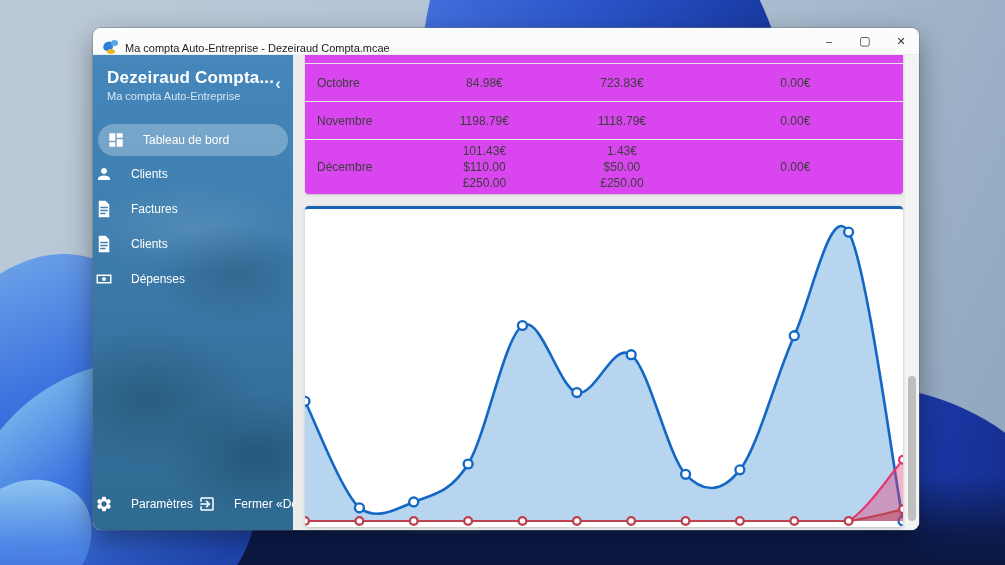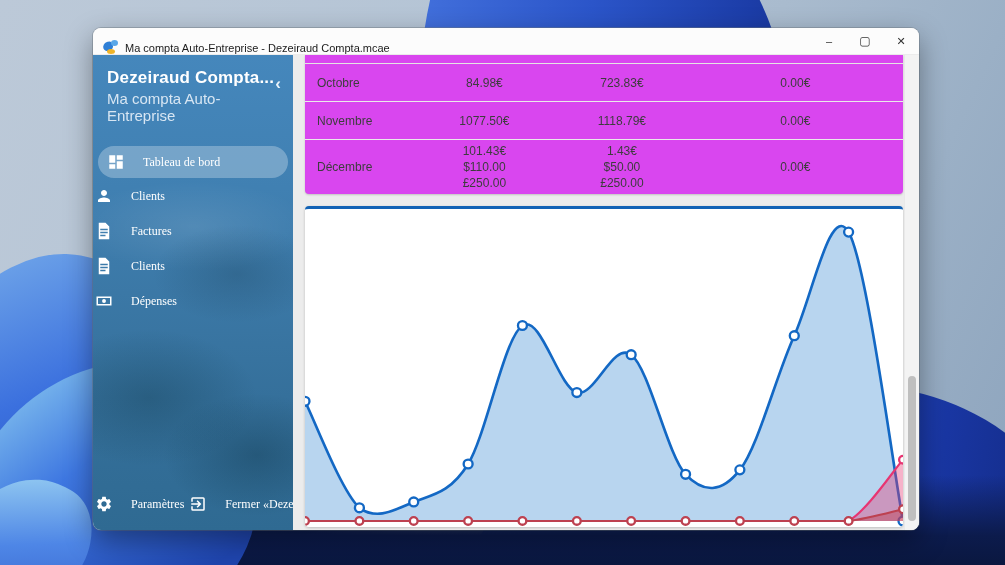--- a/index.html
+++ b/index.html
@@ -48,28 +48,28 @@
   
   .sidebar{width:200px;flex:0 0 auto;position:relative;color:#fff;display:flex;flex-direction:column;overflow:hidden;
     background:
       radial-gradient(120px 70px at 72% 46%, rgba(25,62,86,.28), transparent 70%),
       radial-gradient(150px 95px at 28% 72%, rgba(16,56,74,.32), transparent 72%),
       radial-gradient(130px 85px at 82% 84%, rgba(12,48,66,.34), transparent 72%),
       radial-gradient(160px 60px at 50% 36%, rgba(255,255,255,.10), transparent 75%),
       linear-gradient(180deg,#4587bc 0%,#4080b2 28%,#3b78a6 50%,#35709b 72%,#2f6a92 100%);}
   .side-header{position:relative;padding:13px 30px 8px 14px;}
   .side-title{font-size:17px;font-weight:bold;letter-spacing:.2px;white-space:nowrap;}
-  .side-sub{font-size:15px;color:#d7e6f3;margin-top:2px;}
+  .side-sub{font-size:11px;color:#d7e6f3;margin-top:2px;}
   .collapse{position:absolute;right:12px;top:20px;font-size:17px;font-weight:bold;color:#eaf3fa;cursor:default;line-height:1;}
   .nav{margin-top:14px;display:flex;flex-direction:column;gap:1px;}
   .nav-item{height:34px;display:flex;align-items:center;gap:18px;padding:0 2px;font-size:12px;color:#fff;}
   .nav-item .ni-icon{width:18px;height:18px;flex:0 0 auto;display:flex;}
   .nav-item.active{background:rgba(255,255,255,.28);border-radius:17px;margin:0 5px;padding:0 9px;height:32px;}
   .nav-footer{margin-top:auto;padding-bottom:10px;display:flex;flex-direction:row;gap:1px;}
-  .nav-item .ni-label{white-space:nowrap;overflow:hidden;text-overflow:ellipsis;font-family:Liberation Serif, serif;}
+  .nav-item .ni-label{white-space:nowrap;overflow:hidden;text-overflow:ellipsis;}
 
   
   .content{flex:1;position:relative;background:#ececec;min-width:0;}
   .cards{position:absolute;left:12px;right:16px;top:0;bottom:0;}
   .table-card{background:#d946ef;border-radius:0 0 4px 4px;box-shadow:0 1px 2px rgba(0,0,0,.18);overflow:hidden;}
   .partial-row{height:8px;border-bottom:1px solid #e4e4e4;}
   .t-row{display:grid;grid-template-columns:18% 24% 22% 36%;align-items:center;
     min-height:37px;border-bottom:1px solid #eaeaea;font-size:12px;color:#3d3d3d;}
   .t-row:last-child{border-bottom:none;}
   .t-cell{padding:3px 0;}
@@ -197,21 +197,21 @@
               </div>
               <div class="t-cell c4">
                 <div>0.00€</div>
               </div>
             </div>
             <div class="t-row">
               <div class="t-cell month">
                 <div>Novembre</div>
               </div>
               <div class="t-cell c2">
-                <div>1077.50€</div>
+                <div>1198.79€</div>
               </div>
               <div class="t-cell c3">
                 <div>1118.79€</div>
               </div>
               <div class="t-cell c4">
                 <div>0.00€</div>
               </div>
             </div>
             <div class="t-row">
               <div class="t-cell month">

